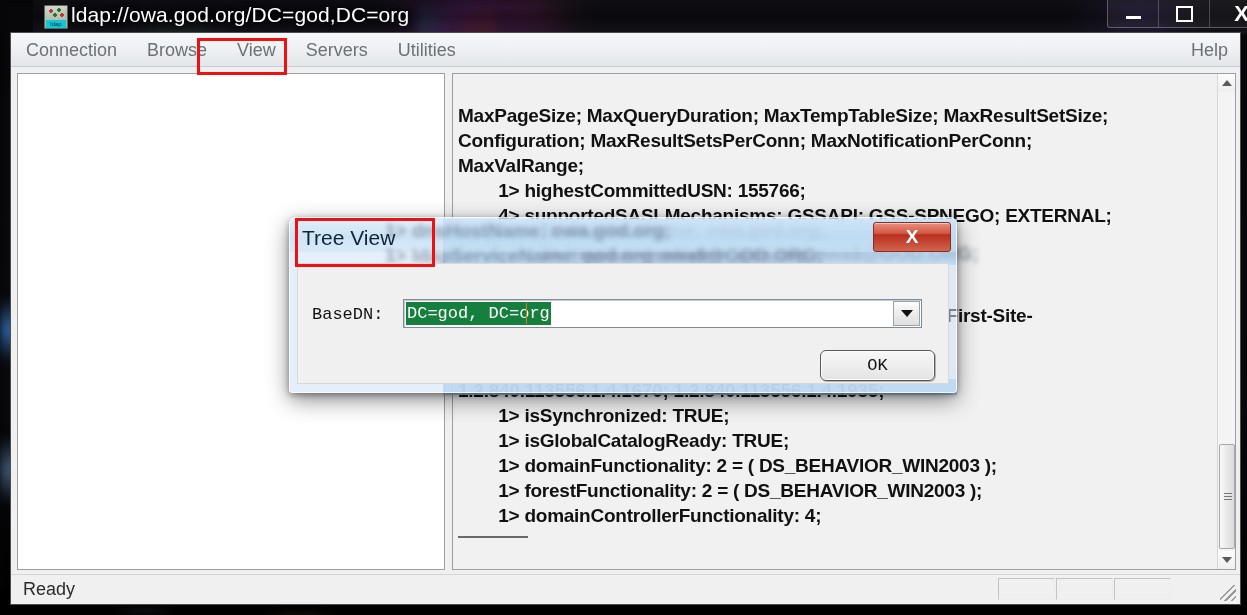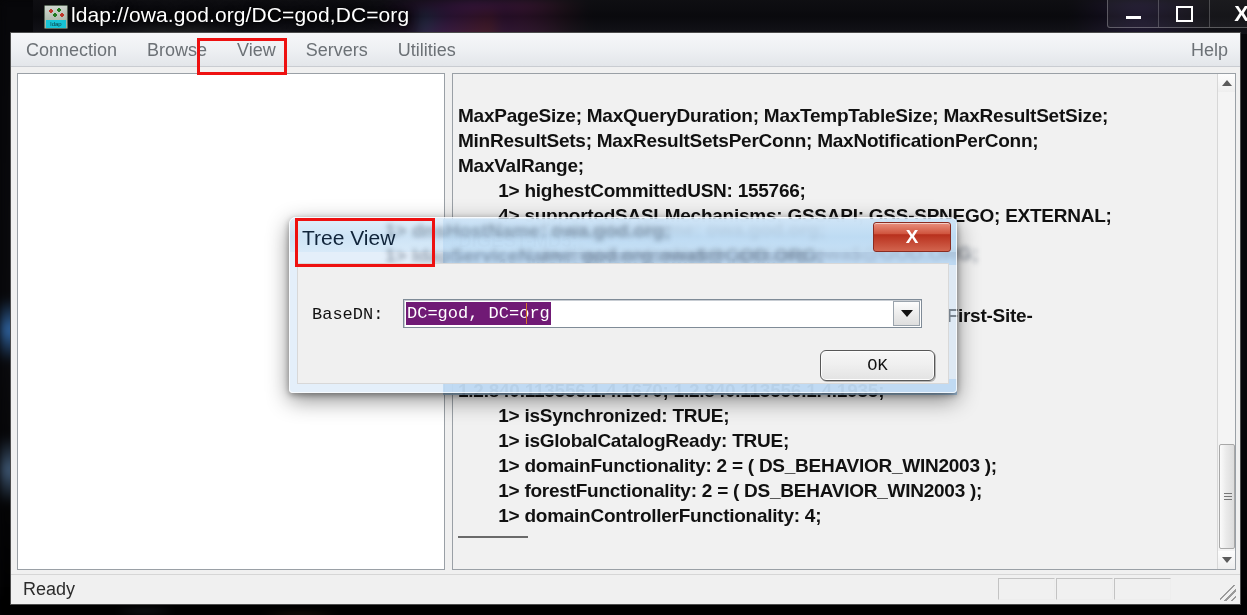--- a/index.html
+++ b/index.html
@@ -304,21 +304,21 @@
     position: absolute; left: 105px; top: 35px;
     width: 519px; height: 29px;
     background: #fff;
     border: 1px solid #7f8b97;
     box-shadow: inset 1px 1px 0 #c8cdd3;
     box-sizing: border-box;
   }
   .combo-value {
     position: absolute; left: 2px; top: 2px; height: 23px; line-height: 23px;
     padding: 0 1px;
-    background: #701a75; color: #ffffff;
+    background: #15803d; color: #ffffff;
     font-family: "Liberation Mono", monospace; font-size: 17px;
     white-space: pre;
   }
   .combo-caret {
     position: absolute; left: 122px; top: 3px; width: 1px; height: 21px;
     background: #d37a2a;
   }
   .combo-arrow {
     position: absolute; right: 1px; top: 1px; width: 27px; height: 25px;
     background: linear-gradient(180deg,#fdfdfd,#ececec 52%,#dedede 100%);
@@ -402,21 +402,21 @@
         <div class="menu-item">Utilities</div>
       </div>
       <div class="menu-help">Help</div>
     </div>
 
     <div class="pane-left"></div>
 
     <div class="pane-right">
       <div class="pane-right-inner">
 <span class="ln">MaxPageSize; MaxQueryDuration; MaxTempTableSize; MaxResultSetSize;</span>
-<span class="ln">MinResultSets; MaxResultSetsPerConn; MaxNotificationPerConn;</span>
+<span class="ln">Configuration; MaxResultSetsPerConn; MaxNotificationPerConn;</span>
 <span class="ln">MaxValRange;</span>
 <span class="ln">        1&gt; highestCommittedUSN: 155766;</span>
 <span class="ln">        4&gt; supportedSASLMechanisms: GSSAPI; GSS-SPNEGO; EXTERNAL;</span>
 <span class="ln">DIGEST-MD5;</span>
 <span class="ln">        1&gt; dnsHostName: owa.god.org;</span>
 <span class="ln">        1&gt; ldapServiceName: god.org:owa$@GOD.ORG;</span>
 <span class="ln">        1&gt; serverName: CN=OWA,CN=Servers,CN=Default-First-Site-</span>
 <span class="ln">Name,CN=Sites,CN=Configuration,DC=god,DC=org;</span>
 <span class="ln">        3&gt; supportedCapabilities: 1.2.840.113556.1.4.800;</span>
 <span class="ln">1.2.840.113556.1.4.1670; 1.2.840.113556.1.4.1935;</span>

